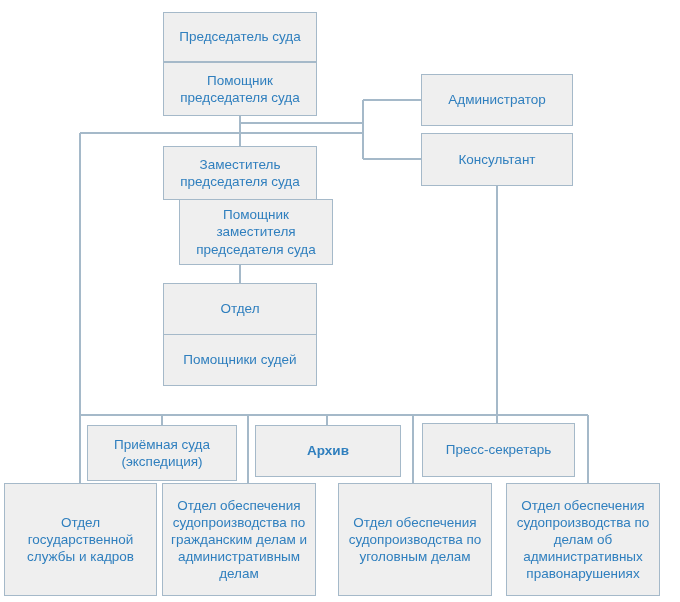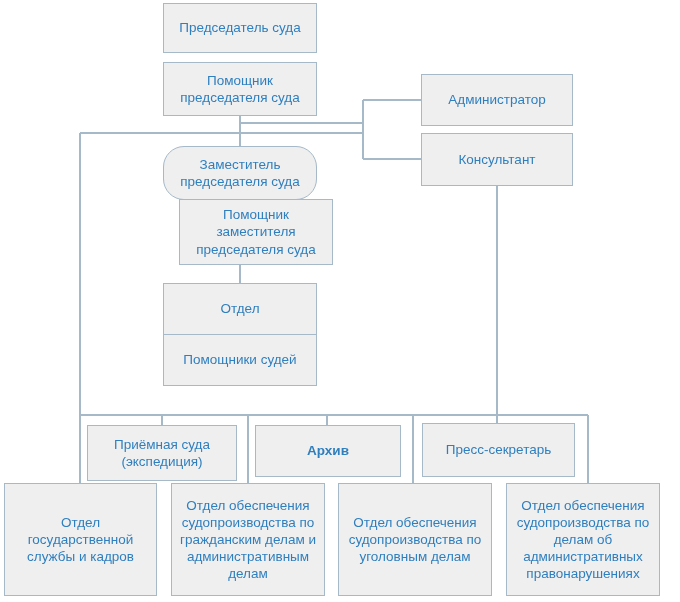--- a/index.html
+++ b/index.html
@@ -58,37 +58,37 @@
     <line x1="240" y1="265" x2="240" y2="284"></line>
     <line x1="497" y1="186" x2="497" y2="424"></line>
     <line x1="80" y1="415" x2="588" y2="415"></line>
     <line x1="162" y1="415" x2="162" y2="426"></line>
     <line x1="327" y1="415" x2="327" y2="426"></line>
     <line x1="248" y1="415" x2="248" y2="484"></line>
     <line x1="413" y1="415" x2="413" y2="484"></line>
     <line x1="588" y1="415" x2="588" y2="484"></line>
   </svg>
 
-  <div class="node" style="left:163px; top:3px;  width:154px; height:50px;">
+  <div class="node" style="left:163px; top:12px;  width:154px; height:50px;">
     <span>Председатель суда</span>
   </div>
 
   <div class="node" style="left:163px; top:62px;  width:154px; height:54px;">
     <span>Помощник председателя суда</span>
   </div>
 
   <div class="node" style="left:421px; top:74px;  width:152px; height:52px;">
     <span>Администратор</span>
   </div>
 
   <div class="node" style="left:421px; top:133px; width:152px; height:53px;">
     <span>Консультант</span>
   </div>
 
-  <div class="node" style="left:163px; top:146px; width:154px; height:54px;border-radius:21px;">
+  <div class="node" style="left:163px; top:146px; width:154px; height:54px;">
     <span>Заместитель председателя суда</span>
   </div>
 
   <div class="node" style="left:163px; top:199px; width:154px; height:66px;margin-left:16px;">
     <span>Помощник заместителя председателя суда</span>
   </div>
 
   <div class="node" style="left:163px; top:283px; width:154px; height:52px;">
     <span>Отдел</span>
   </div>
@@ -106,21 +106,21 @@
   </div>
 
   <div class="node" style="left:422px; top:423px; width:153px; height:54px;">
     <span>Пресс-секретарь</span>
   </div>
 
   <div class="node" style="left:4px;   top:483px; width:153px; height:113px;">
     <span>Отдел государственной службы и кадров</span>
   </div>
 
-  <div class="node" style="left:171px; top:483px; width:154px; height:113px;">
+  <div class="node" style="left:162px; top:483px; width:154px; height:113px;">
     <span>Отдел обеспечения судопроизводства по гражданским делам и административным делам</span>
   </div>
 
   <div class="node" style="left:338px; top:483px; width:154px; height:113px;">
     <span>Отдел обеспечения судопроизводства по уголовным делам</span>
   </div>
 
   <div class="node" style="left:506px; top:483px; width:154px; height:113px;">
     <span>Отдел обеспечения судопроизводства по делам об административных правонарушениях</span>
   </div>

